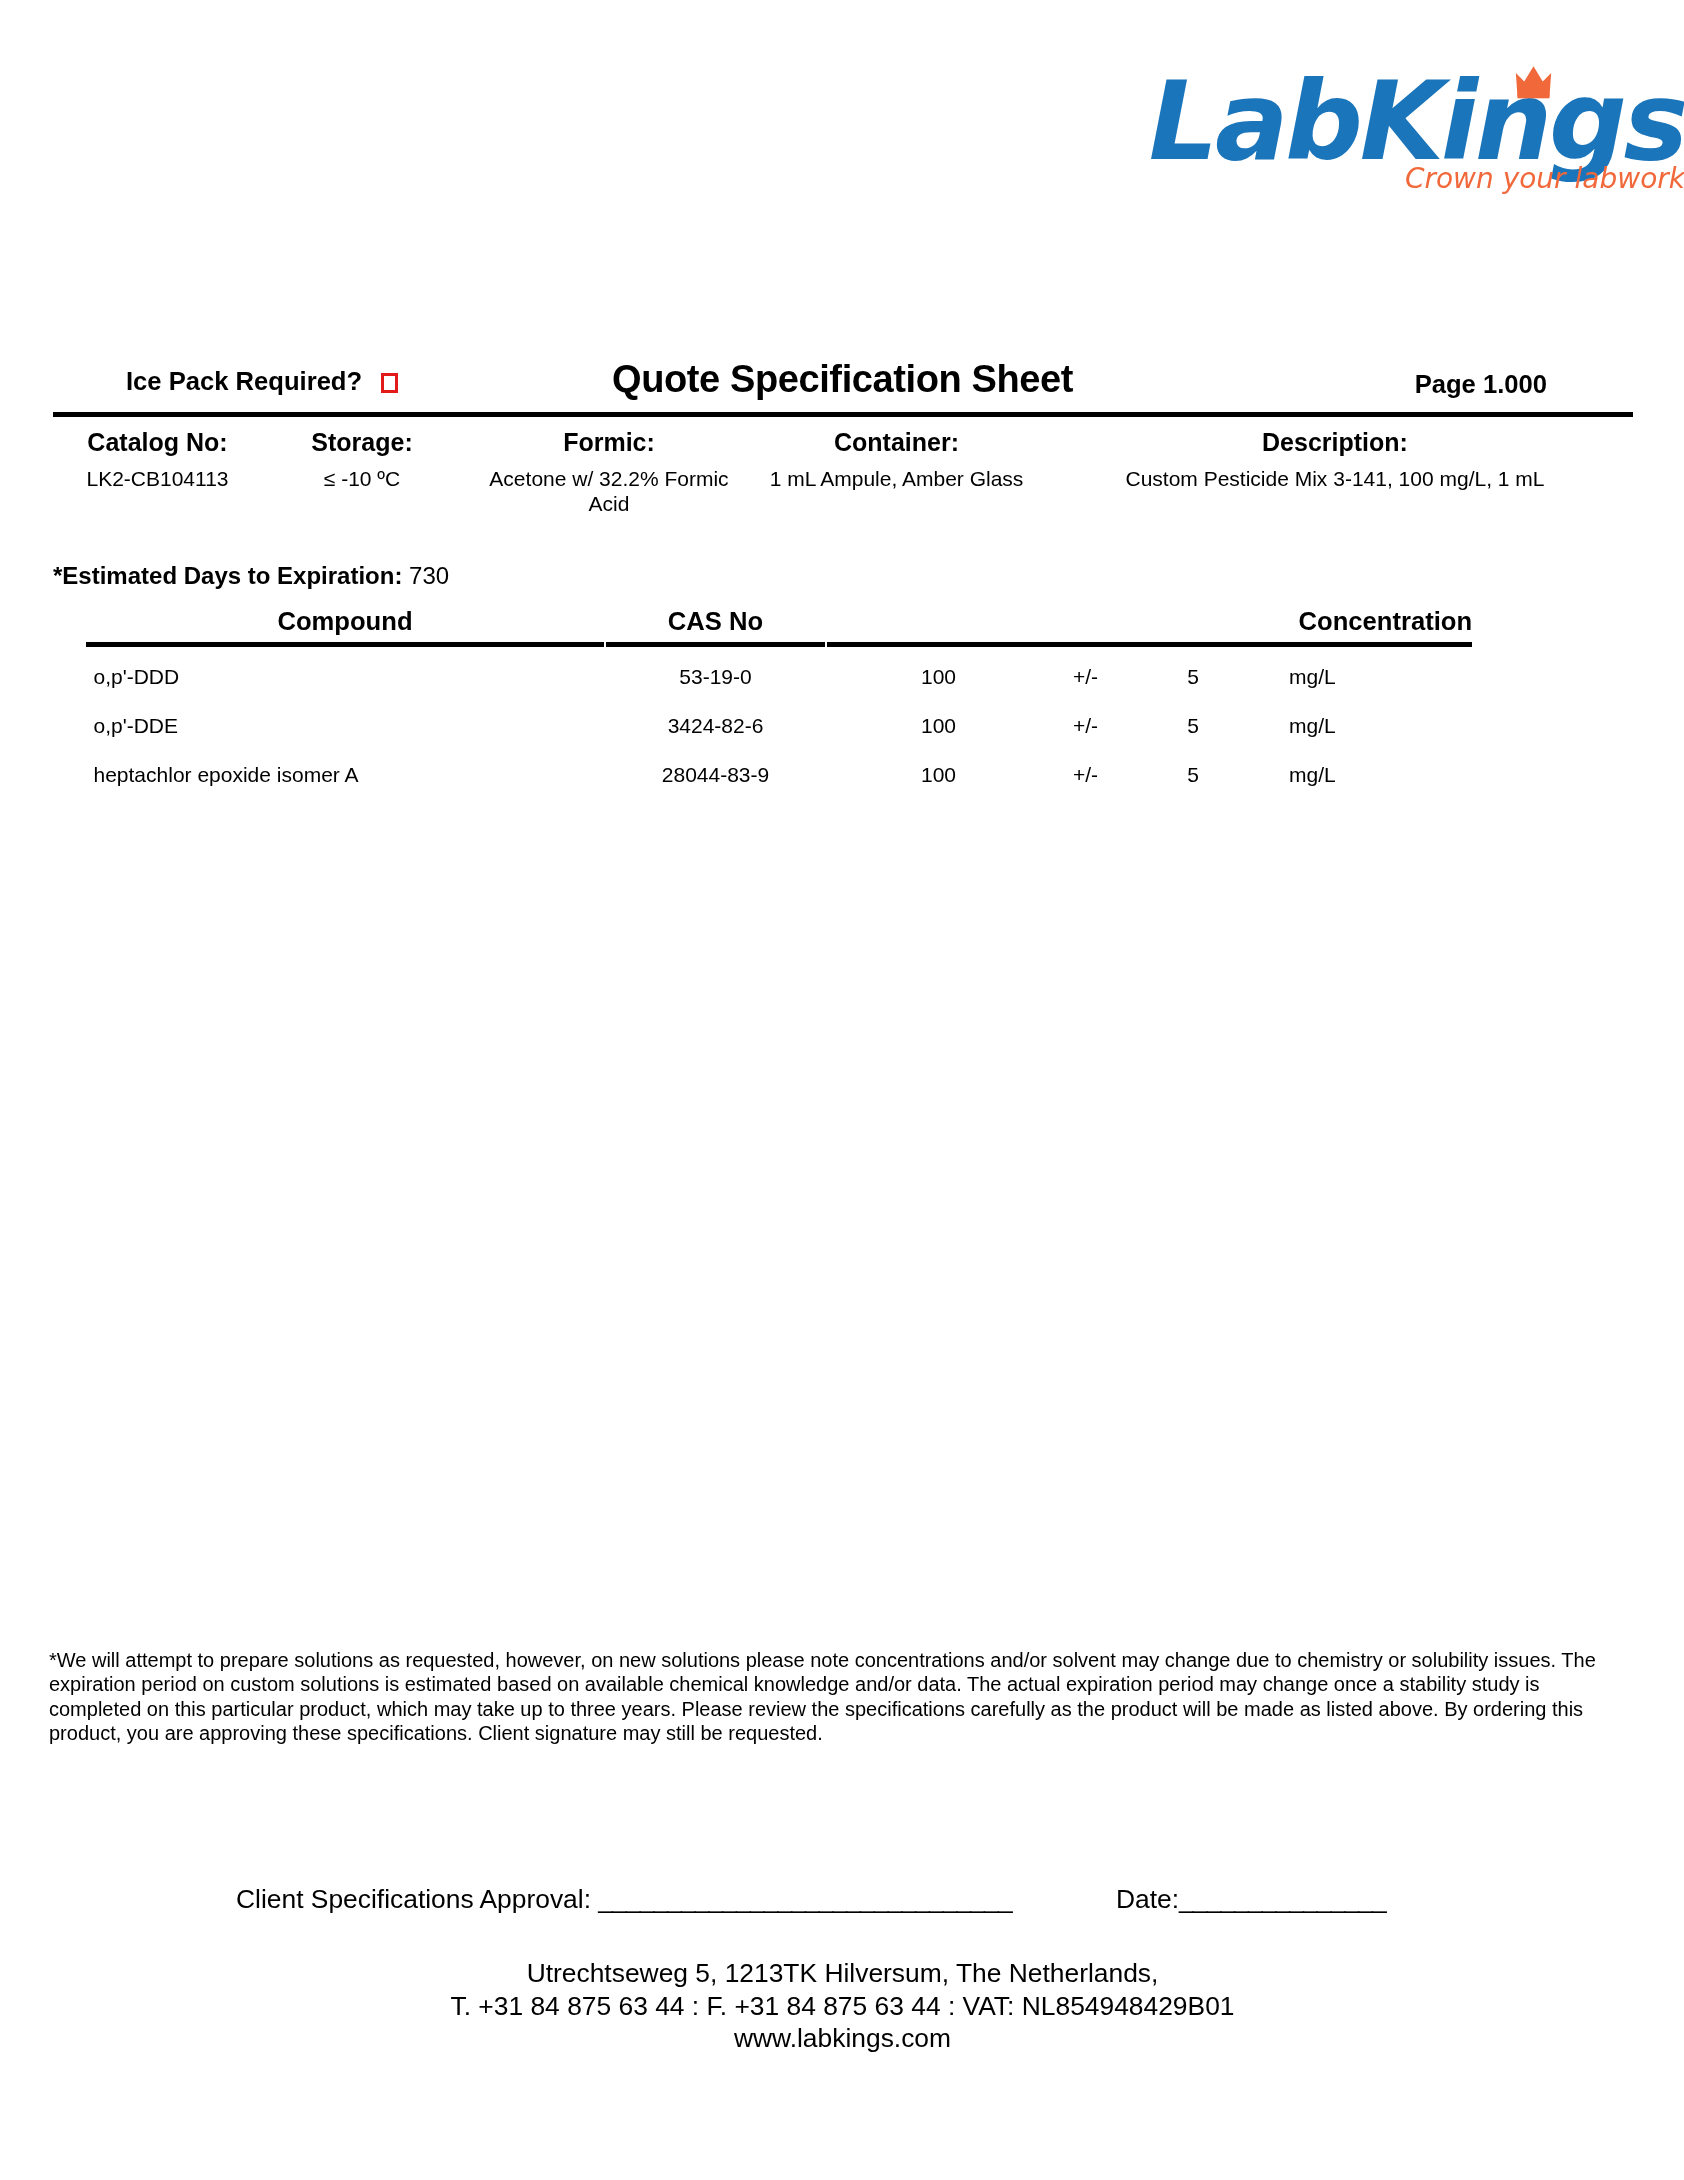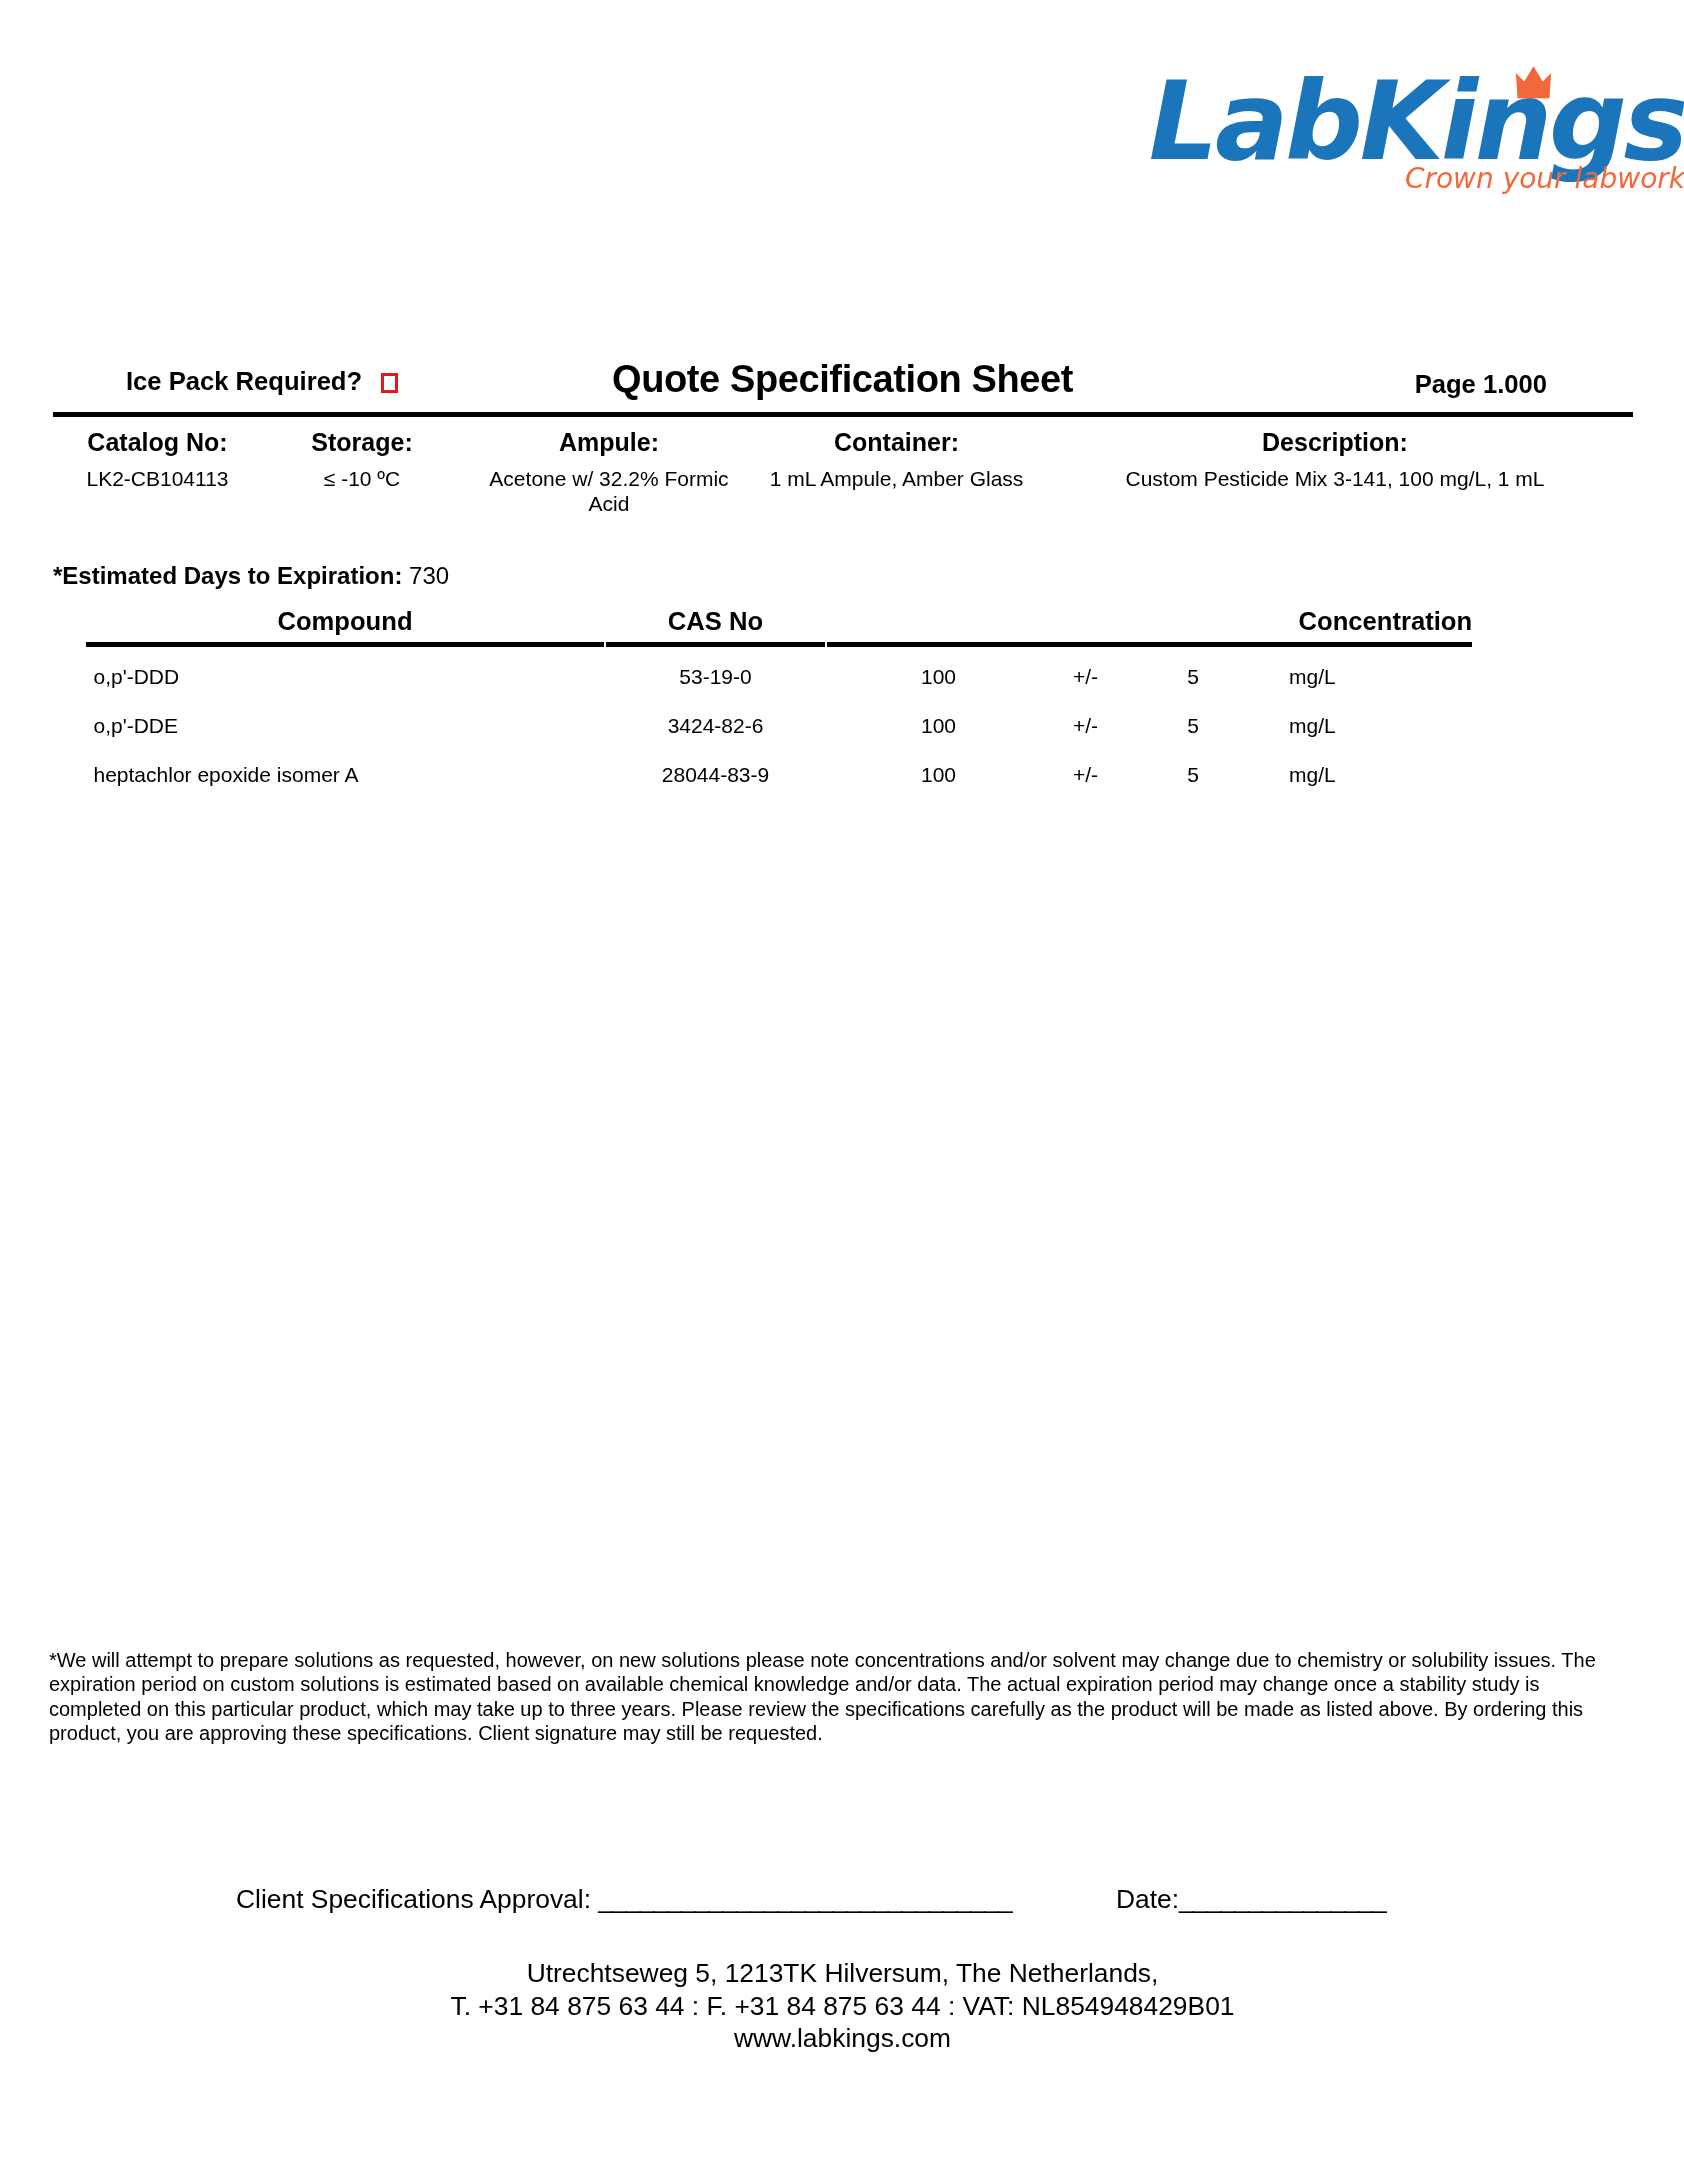--- a/index.html
+++ b/index.html
@@ -270,21 +270,21 @@
       <col class="col-catalog">
         <col class="col-storage">
         <col class="col-solvent">
         <col class="col-container">
         <col class="col-desc">
     </colgroup>
     <thead>
       <tr>
         <th>Catalog No:</th>
         <th>Storage:</th>
-        <th>Ampule:</th>
+        <th>Formic:</th>
         <th>Container:</th>
         <th>Description:</th>
       </tr>
     </thead>
     <tbody>
       <tr>
         <td>LK2-CB104113</td>
         <td>≤ -10 ºC</td>
         <td>Acetone w/ 32.2% Formic Acid</td>
         <td>1 mL Ampule, Amber Glass</td>

